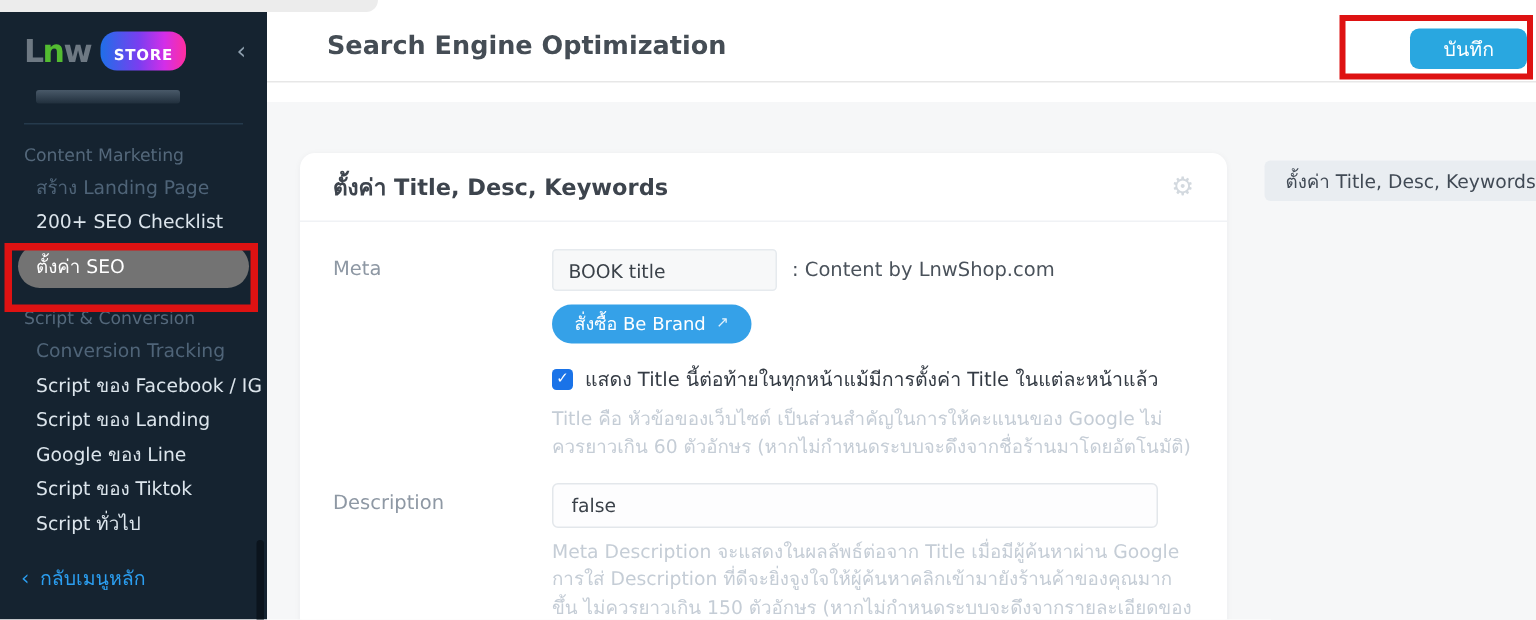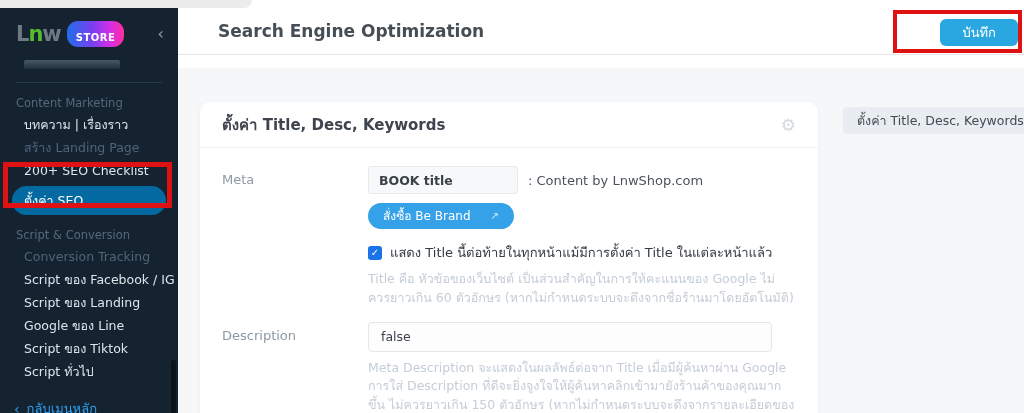--- a/index.html
+++ b/index.html
@@ -18,21 +18,21 @@
   .logo-n{color:#53bc31;}
   .store-badge{margin-left:6px;padding:11px 9px 4px;border-radius:11px;font-size:10px;font-weight:700;
     letter-spacing:.5px;color:#fff;background:linear-gradient(90deg,#1f6fe8 0%,#7a3ef0 45%,#d32ee8 75%,#ff2e9e 100%);}
   .collapse{margin-left:auto;color:#8fa0af;font-size:16px;line-height:16px;cursor:pointer;}
   .clipped-item{margin:9px 0 0 24px;width:96px;height:9px;border-radius:2px;
     background:linear-gradient(180deg,rgba(170,190,210,.35),rgba(170,190,210,.08));}
   .side-divider{margin:13px 16px 0;border-top:1px solid #253a4c;}
   .section-label{margin:13px 16px 3px;font-size:11.5px;color:#54687b;}
   .nav-item{padding:5px 24px;font-size:12.5px;line-height:13px;color:#dce5ec;cursor:pointer;white-space:nowrap;}
   .nav-item.dim{color:#4f6478;}
-  .nav-item.active{background:#0369a1;color:#fff;margin:4px 12px 3px;padding:8px 12px;border-radius:16px;line-height:13px;}
+  .nav-item.active{background:#737373;color:#fff;margin:4px 12px 3px;padding:8px 12px;border-radius:16px;line-height:13px;}
   .back-link{margin-top:7px;padding:8px 14px;font-size:13px;color:#2b9ef0;cursor:pointer;display:flex;align-items:center;}
   .back-link .chev{margin-right:7px;font-size:14px;}
   .side-scrollbar{position:absolute;right:2px;top:352px;width:5px;height:55px;background:#0b141d;border-radius:3px;}
 
   
   .header{position:absolute;left:178px;top:8px;width:846px;height:47px;background:#fff;border-bottom:1px solid #e7e7e7;box-sizing:border-box;}
   .page-title{position:absolute;left:40px;top:0;line-height:47px;font-size:17px;font-weight:700;color:#454d55;}
   .save-btn{position:absolute;right:6px;top:11px;height:27px;line-height:27px;padding:0 22px;background:#29a7e0;
     color:#fff;font-size:13px;border:none;border-radius:6px;cursor:pointer;font-family:Liberation Sans, sans-serif;}
 
@@ -43,23 +43,23 @@
   .card-header{display:flex;align-items:center;height:45px;padding:0 22px;border-bottom:1px solid #f0f2f5;}
   .card-title{font-size:15px;font-weight:700;color:#3d444d;}
   .gear{margin-left:auto;color:#d3d9df;font-size:17px;cursor:pointer;}
   .card-body{padding:18px 22px;}
   .frow{display:flex;}
   .frow-label{flex:0 0 146px;font-size:13px;color:#8e98a4;padding-top:6px;}
   .frow-content{flex:1;}
   .inline{display:flex;align-items:center;}
   input{font-family:inherit;}
   .title-input{box-sizing:border-box;width:150px;height:28px;padding:0 10px;background:#f7f8f9;
-    border:1px solid #e6eaee;border-radius:3px;font-size:12.5px;color:#3a4149;font-weight:bold;}
+    border:1px solid #e6eaee;border-radius:3px;font-size:12.5px;color:#3a4149;}
   .suffix{margin-left:10px;font-size:13px;color:#4a525b;}
-  .brand-btn{margin-top:9px;display:inline-flex;align-items:center;gap:20px;height:26px;line-height:26px;
+  .brand-btn{margin-top:9px;display:inline-flex;align-items:center;gap:7px;height:26px;line-height:26px;
     padding:0 15px;background:#35a1e8;color:#fff;font-size:12px;border:none;border-radius:14px;cursor:pointer;font-family:inherit;}
   .brand-btn .ext{font-size:10px;opacity:.85;}
   .check-row{margin-top:13px;display:flex;align-items:center;gap:8px;cursor:pointer;}
   .checkbox{flex:0 0 14px;width:14px;height:14px;background:#1a73e8;border-radius:3px;color:#fff;
     font-size:10px;line-height:14px;text-align:center;}
   .check-label{font-size:13px;color:#343b44;}
   .help{margin-top:7px;font-size:12.5px;color:#c5cdd6;line-height:1.5;max-width:434px;}
   .desc-row{margin-top:14px;}
   .wide-input{box-sizing:border-box;width:404px;height:30px;padding:0 12px;background:#fdfdfe;
     border:1px solid #e3e7eb;border-radius:4px;font-size:12.5px;color:#3a4149;}
@@ -86,21 +86,20 @@
     <div class="logo-row">
       <div class="logo-text"><span class="logo-l">L</span><span class="logo-n">n</span><span class="logo-w">w</span></div>
       <span class="store-badge">STORE</span>
       <span class="collapse">‹</span>
     </div>
 
     <div class="clipped-item"></div>
     <div class="side-divider"></div>
 
     <div class="section-label">Content Marketing</div>
-    <div class="nav-item">บทความ | เรื่องราว</div>
     <div class="nav-item dim">สร้าง Landing Page</div>
     <div class="nav-item">200+ SEO Checklist</div>
     <div class="nav-item active">ตั้งค่า SEO</div>
 
     <div class="section-label">Script &amp; Conversion</div>
     <div class="nav-item dim">Conversion Tracking</div>
     <div class="nav-item">Script ของ Facebook / IG</div>
     <div class="nav-item">Script ของ Landing</div>
     <div class="nav-item">Google ของ Line</div>
     <div class="nav-item">Script ของ Tiktok</div>

